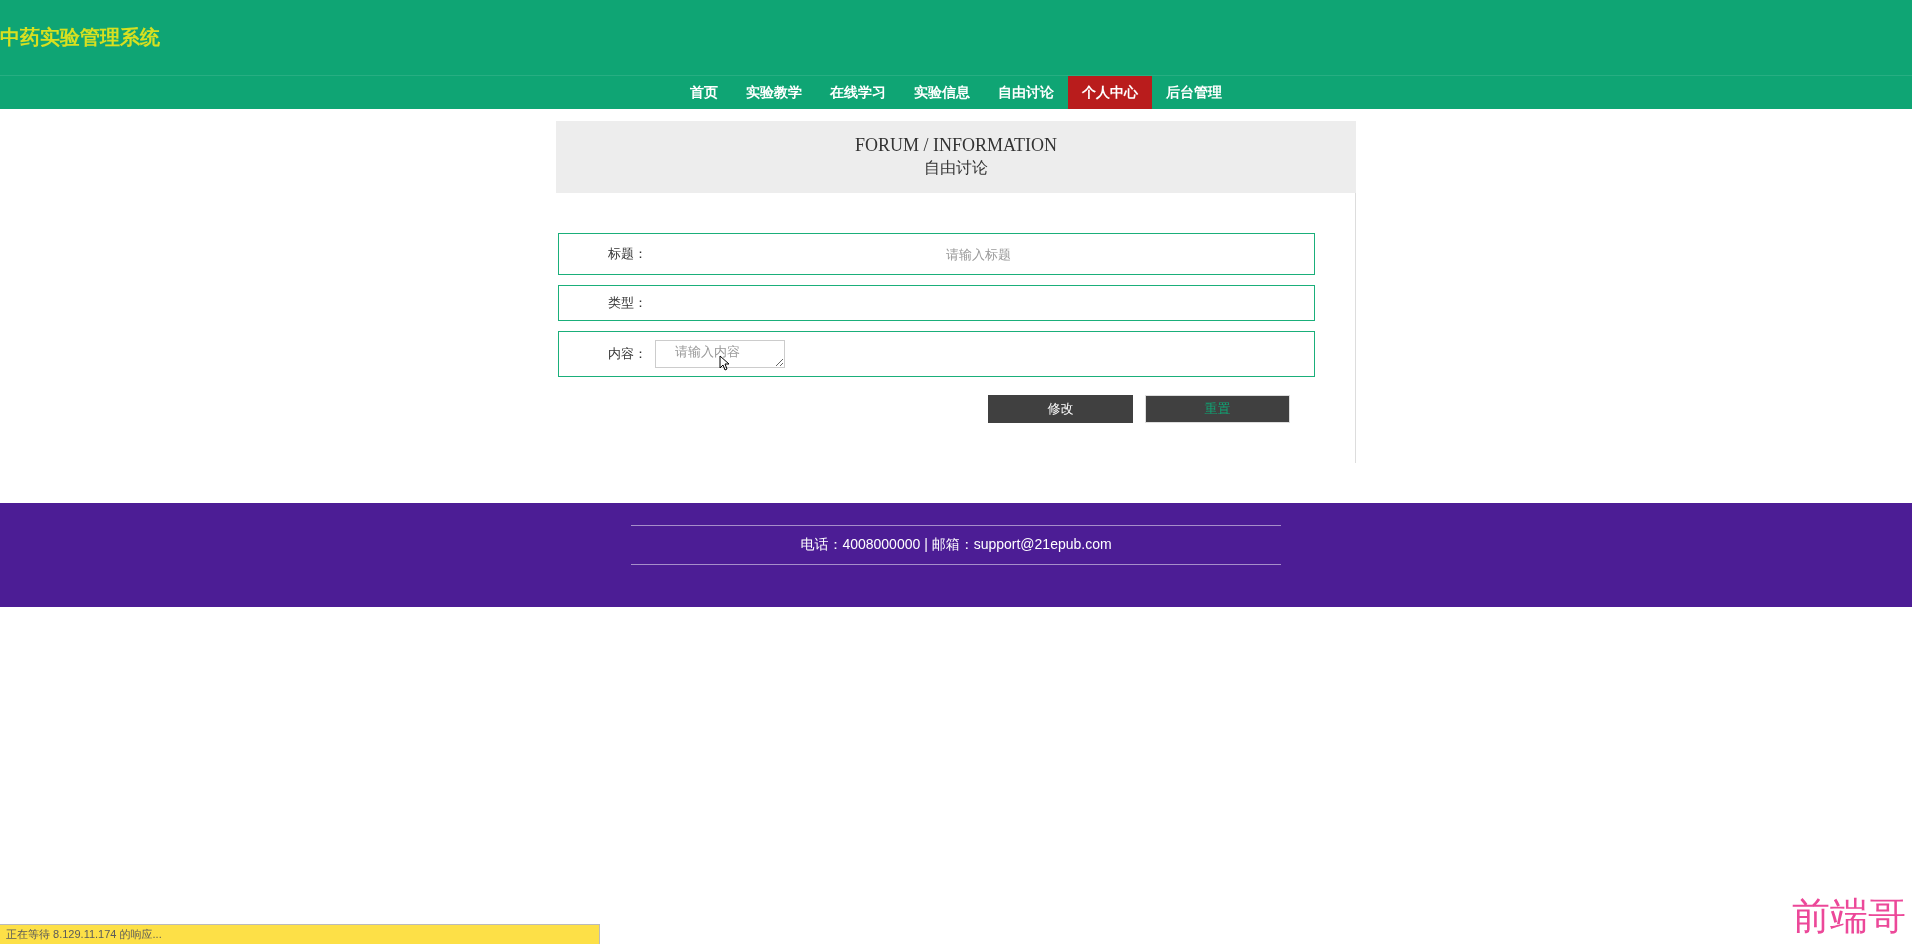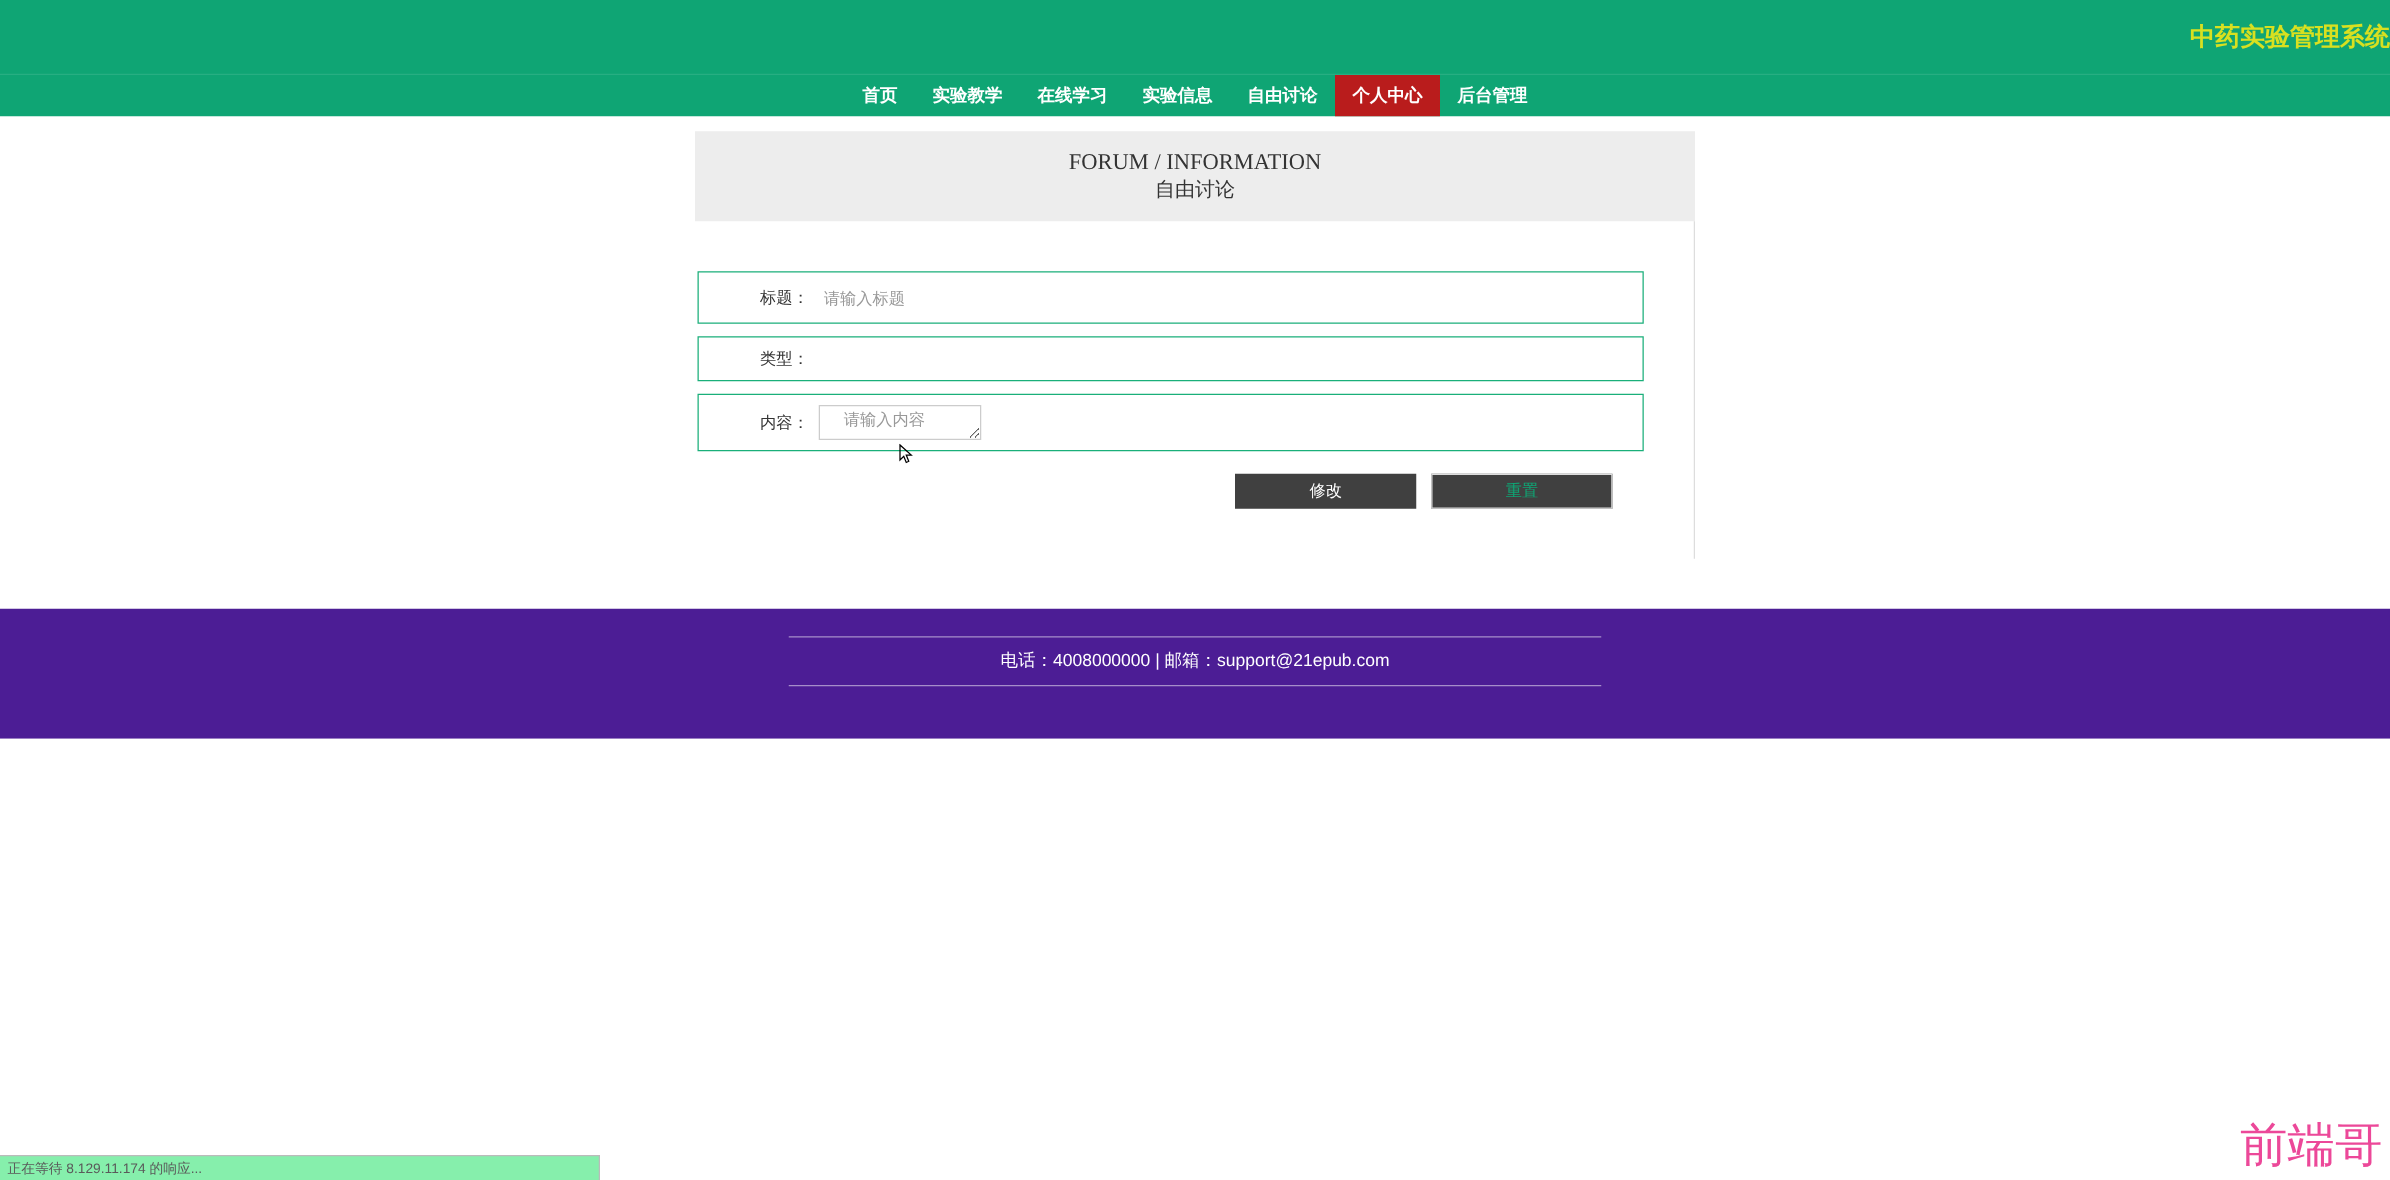--- a/index.html
+++ b/index.html
@@ -7,24 +7,24 @@
       padding: 0;
       box-sizing: border-box;
     }
     body {
       font-family: "Microsoft YaHei", Arial, sans-serif;
       background: #fff;
       font-size: 14px;
     }
     .header-top {
       background: #0fa574;
-      height: 60px;
-      display: flex;
-      align-items: center;
-      justify-content: flex-end;
+      height: 76px;
+      display: flex;
+      align-items: center;
+      justify-content: flex-start;
       border-bottom: 1px solid rgba(255,255,255,0.1);
     }
     .site-title {
       color: #d8e020;
       font-size: 20px;
       font-weight: bold;
     }
     .nav-bar {
       background: #0fa574;
       height: 33px;
@@ -87,20 +87,21 @@
       padding-right: 8px;
     }
     .form-input {
       flex: 1;
       height: 24px;
       border: none;
       outline: none;
       font-size: 13px;
       padding: 0 4px;
       color: #333;
+      text-align: center;
     }
     .form-input::placeholder {
       color: #999;
     }
     .form-textarea {
       width: 130px;
       height: 28px;
       border: 1px solid #ccc;
       font-size: 13px;
       padding: 2px 19px;
@@ -159,27 +160,27 @@
       left: 719px;
       top: 355px;
       pointer-events: none;
       font-size: 16px;
       color: #000;
     }
     .status-bar {
       position: fixed;
       bottom: 0;
       left: 0;
-      background: #86efac;
+      background: #fde047;
       font-size: 11px;
       padding: 2px 6px;
       color: #5a5a5a;
       border-right: 1px solid #bbb;
       border-top: 1px solid #bbb;
-      width: 480px;
+      width: 600px;
     }
     .watermark {
       position: fixed;
       bottom: 2px;
       right: 6px;
       font-family: "KaiTi", "STKaiti", serif;
       color: #ec4899;
       font-size: 38px;
       pointer-events: none;
     }

